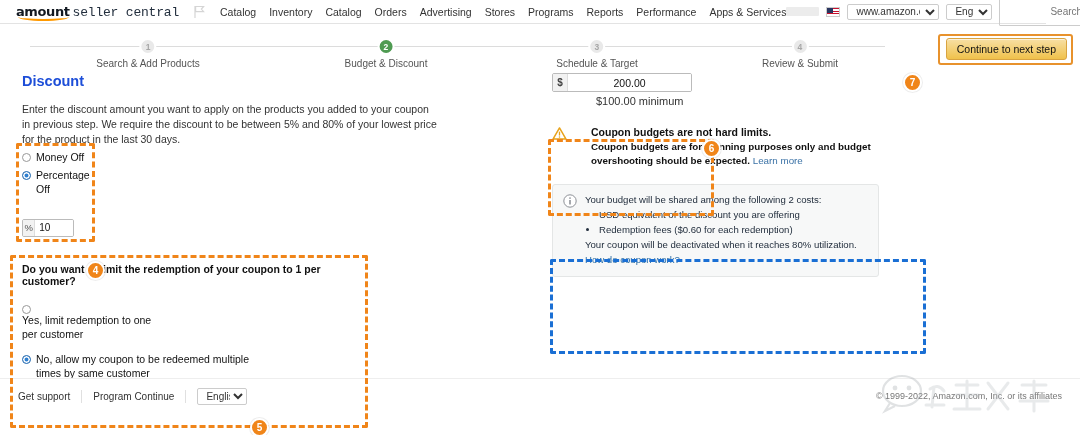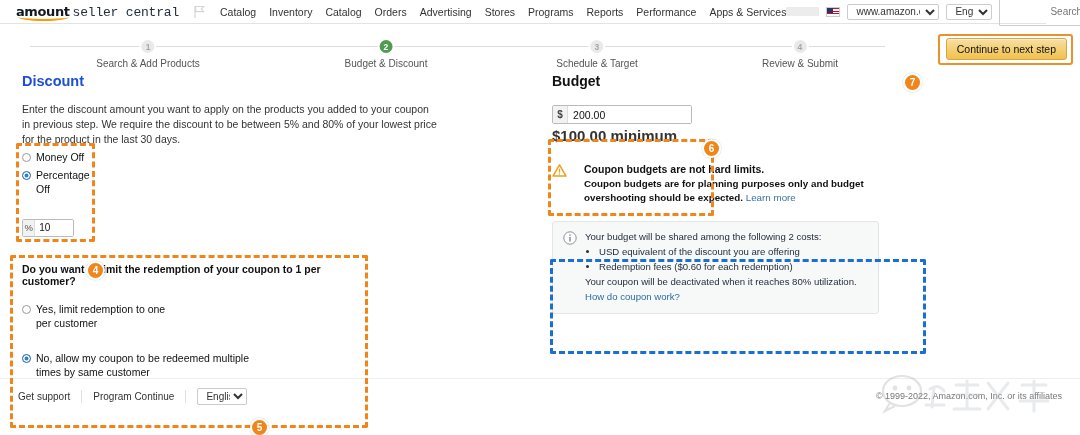--- a/index.html
+++ b/index.html
@@ -142,24 +142,25 @@
   
   h2.budget-title { font-size:14px; font-weight:bold; color:#111; margin:0 0 16px; }
   .money-input { display:flex; height:19px; width:140px; border:1px solid #bbb; border-radius:2px; overflow:hidden; background:#fff; }
   .money-input .prefix {
     width:17px; background:#f2f2f2; border-right:1px solid #ddd;
     display:flex; align-items:center; justify-content:center; font-size:10px; color:#444; font-weight:bold;
   }
   .money-input input {
     border:0; outline:0; width:100%; padding:0 5px; font-size:10.5px; color:#111;
     font-family:"Liberation Sans", sans-serif;
-  }
-  .min-note { font-size:15px; font-weight:bold; color:#333; margin-top:3px; }
-
-  .warn-row { display:flex; gap:17px; align-items:flex-start; }
+    text-align:center;
+  }
+  .min-note { font-size:11px; font-weight:normal; color:#333; margin-top:3px;margin-left:44px; }
+
+  .warn-row { display:flex; gap:24px; align-items:flex-start; }
   .warn-icon { width:15px; flex:0 0 auto; margin-top:1px; }
   .warn-title { font-size:10.5px; font-weight:bold; color:#111; margin-bottom:2px; }
   .warn-body { font-size:9.8px; font-weight:bold; color:#111; line-height:1.45; width:300px; }
   .lnk { color:#3b72a6; text-decoration:none; font-weight:normal; }
 
   .info-card {
     background:#f7f8f8; border:1px solid #e4e6e6; border-radius:3px;
     padding:8px 10px; display:flex; gap:8px; align-items:flex-start;
     width:327px;
   }
@@ -295,34 +296,33 @@
     <div class="pct-input" style="margin-top:22px;">
       <span class="prefix">%</span>
       <input value="10" style="">
     </div>
   </div>
   <div class="dash-orange" style="left:16px; top:70px; width:79px; height:99px; border-radius:2px;"></div>
   <div class="badge" style="left:86px; top:188px;">4</div>
 
   <div style="position:absolute; left:22px; top:190px; width:340px;">
     <div class="q-title">Do you want to limit the redemption of your coupon to 1 per customer?</div>
-    <div class="radio-row" style="margin-bottom:21px;">
+    <div class="radio-row" style="margin-bottom:11px;flex-direction:column;">
       <span class="radio"></span>
       <span class="radio-label" style="width:130px; display:inline-block;">Yes, limit redemption to one per customer</span>
     </div>
     <div class="radio-row">
       <span class="radio checked"></span>
       <span class="radio-label" style="width:225px; display:inline-block;">No, allow my coupon to be redeemed multiple times by same customer</span>
     </div>
   </div>
   <div class="dash-orange" style="left:10px; top:182px; width:358px; height:173px; border-radius:2px;"></div>
   <div class="badge" style="left:250px; top:345px;">5</div>
 
   <div class="right-col">
-    <h2 class="budget-title">Budget</h2>
     <div class="money-input">
       <span class="prefix">$</span>
       <input value="200.00" style="">
     </div>
     <div class="min-note">$100.00 minimum</div>
 
     <div class="warn-row" style="margin-top:19px;">
       <span class="warn-icon">
         <svg viewBox="0 0 16 14" width="15" height="13">
           <path d="M8 1L15 13H1z" fill="#fff" stroke="#e8a21a" stroke-width="1.6" stroke-linejoin="round"></path>

